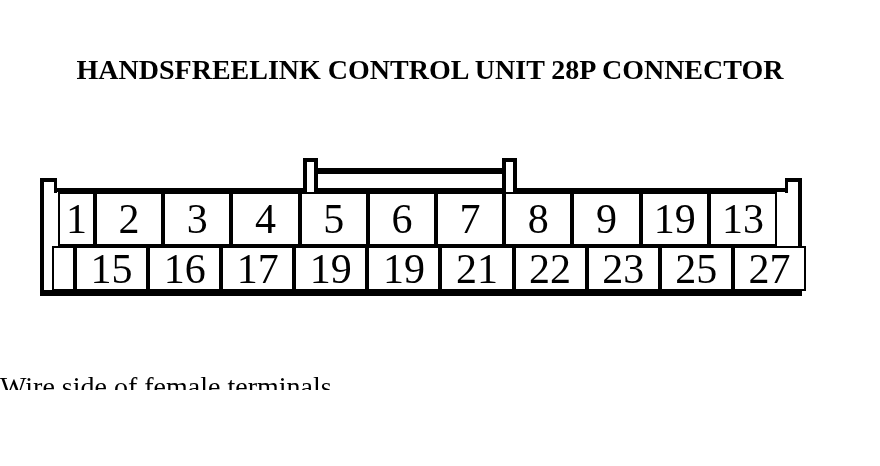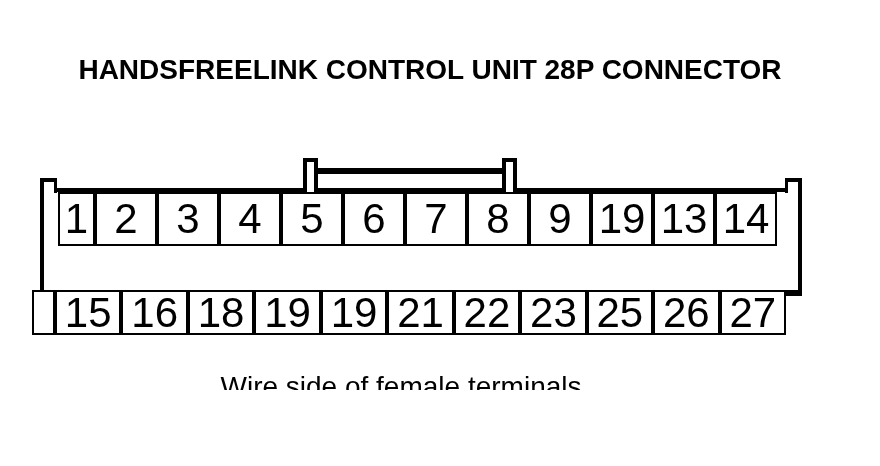--- a/index.html
+++ b/index.html
@@ -2,41 +2,40 @@
 <html><head>
 <meta charset="utf-8">
 <style>
   html, body { margin: 0; padding: 0; background: #fff; }
   .page {
     position: relative;
     width: 880px;
     height: 390px;
     background: #ffffff;
     color: #000;
-    font-family: Liberation Sans, sans-serif;
+    font-family: Liberation Serif, serif;
     overflow: hidden;
   }
   .title {
     position: absolute;
     top: 54px;
     left: 0;
     width: 860px;
     text-align: center;
     font-size: 28px;
     font-weight: 700;
     letter-spacing: 0px;
     white-space: nowrap;
     line-height: 32px;
   }
   .caption {
     position: absolute;
     top: 371px;
     left: 0;
     width: 802px;
-    text-align: center;
     font-size: 28px;
     font-weight: 400;
     white-space: nowrap;
     line-height: 32px;
   }
   
   .frame {
     position: absolute;
     left: 40px; top: 188px;
     width: 762px; height: 108px;
@@ -78,21 +77,21 @@
     background: #000;
     z-index: 3;
   }
   
   .row {
     position: absolute;
     display: flex;
     z-index: 2;
   }
   .row-top    { left: 58px; top: 192px; width: 719px; height: 54px; }
-  .row-bottom { left: 32px; top: 246px; width: 754px; height: 45px; margin-top: 44px; }
+  .row-bottom { left: 52px; top: 246px; width: 754px; height: 45px; }
   .cell {
     box-sizing: border-box;
     flex: 1 1 0;
     border: 2px solid #000;
     background: #fff;
     display: flex;
     align-items: center;
     justify-content: center;
     font-size: 42px;
     line-height: 1;
@@ -142,57 +141,51 @@
       </div>
     <div class="cell">
         <span>9</span>
       </div>
     <div class="cell">
         <span>19</span>
       </div>
     <div class="cell">
         <span>13</span>
       </div>
-    <div class="cell">
-        <span>14</span>
-      </div>
   </div>
 
   <div class="row row-bottom">
     <div class="cell cell-blank"></div>
     <div class="cell">
         <span>15</span>
       </div>
     <div class="cell">
         <span>16</span>
       </div>
     <div class="cell">
-        <span>18</span>
+        <span>17</span>
       </div>
     <div class="cell">
         <span>19</span>
       </div>
     <div class="cell">
         <span>19</span>
       </div>
     <div class="cell">
         <span>21</span>
       </div>
     <div class="cell">
         <span>22</span>
       </div>
     <div class="cell">
         <span>23</span>
       </div>
     <div class="cell">
         <span>25</span>
       </div>
     <div class="cell">
-        <span>26</span>
-      </div>
-    <div class="cell">
         <span>27</span>
       </div>
   </div>
 
   <div class="caption">Wire side of female terminals</div>
 
 </div>
 
 </body></html>

